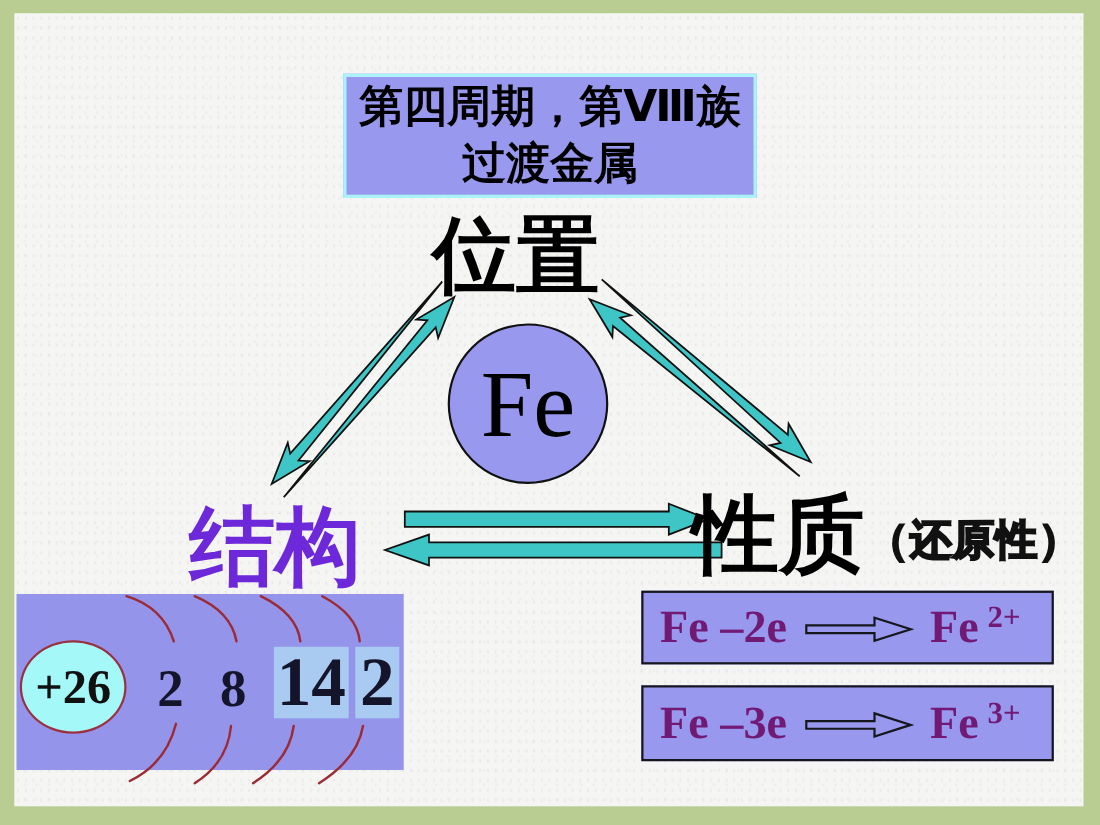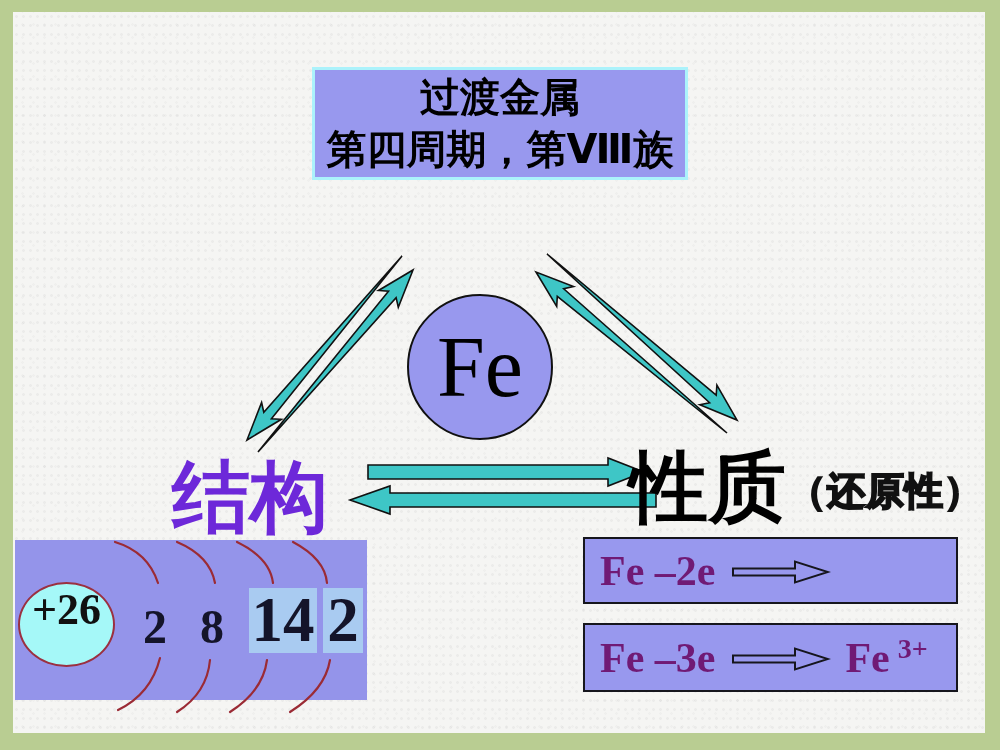--- a/index.html
+++ b/index.html
@@ -52,21 +52,21 @@
     color:#f5f5f3;-webkit-text-stroke:2px #111;letter-spacing:1px;
   }
   .atom-panel{
     position:absolute;left:15px;top:540px;width:352px;height:160px;
     background:#9494ea;
   }
   .shell-arcs{position:absolute;left:15px;top:535px;pointer-events:none;}
   .nucleus{
     position:absolute;left:18px;top:582px;width:97px;height:85px;
     background:#a5f8f8;border:2px solid #9b3040;border-radius:50%;
-    box-sizing:border-box;display:flex;align-items:flex-start;justify-content:center;
+    box-sizing:border-box;display:flex;align-items:center;justify-content:center;
     font-family:"Liberation Serif","DejaVu Serif",serif;
     font-size:44px;font-weight:700;color:#111;
   }
   .shell-num{
     position:absolute;transform:translate(-50%,-50%);
     font-family:"Liberation Serif","DejaVu Serif",serif;
     font-size:48px;font-weight:700;color:#14142a;
   }
   .shell-num.n1{left:155px;top:626px;}
   .shell-num.n2{left:212px;top:626px;}
@@ -105,24 +105,25 @@
     <polygon points="258,452 396.1,297.6 398.3,307.3 413,270 378.5,290.5 388.5,291.2" fill="#3ec6c6" stroke="#111" stroke-width="1.6"></polygon>
 
     <polygon points="547,254 709.6,402.7 699.8,404.8 737,420 716.9,385.2 716.2,395.1" fill="#3ec6c6" stroke="#111" stroke-width="1.6"></polygon>
     <polygon points="727,433 563.7,288.8 573.5,286.6 536,272 556.7,306.4 557.3,296.4" fill="#3ec6c6" stroke="#111" stroke-width="1.6"></polygon>
 
     <path d="M 368 465 L 608 465 L 608 458 L 644 472 L 608 486 L 608 479 L 368 479 Z" fill="#3ec6c6" stroke="#111" stroke-width="1.6"></path>
     <path d="M 656 493 L 390 493 L 390 486 L 350 500 L 390 514 L 390 507 L 656 507 Z" fill="#3ec6c6" stroke="#111" stroke-width="1.6"></path>
   </svg>
 
   <div class="title-box">
+    <div>第四周期，第Ⅷ族</div>
     <div>过渡金属</div>
-    <div>第四周期，第Ⅷ族</div>
   </div>
 
+  <div class="pos-label">位置</div>
 
   <div class="fe-circle">
     <span>Fe</span>
   </div>
 
   <div class="structure-label">结构</div>
 
   <div class="property-wrap">
     <span class="property-label">性质</span>
     <span class="property-note">（还原性）</span>
@@ -149,20 +150,23 @@
   <div class="shell-num n1">2</div>
   <div class="shell-num n2">8</div>
   <div class="shell-box b3">14</div>
   <div class="shell-box b4">2</div>
 
   <div class="eq-box eq1">
     <span class="eq-lhs">Fe –2e</span>
     <svg class="eq-arrow" width="100" height="28" viewBox="0 0 100 28">
       <path d="M 2 10.5 H 64 V 3.5 L 97 14 L 64 24.5 V 17.5 H 2 Z" fill="none" stroke="#16161d" stroke-width="2"></path>
     </svg>
+    <span class="eq-rhs">
+      <span>Fe</span><span class="eq-sup">2+</span>
+    </span>
   </div>
 
   <div class="eq-box eq2">
     <span class="eq-lhs">Fe –3e</span>
     <svg class="eq-arrow" width="100" height="28" viewBox="0 0 100 28">
       <path d="M 2 10.5 H 64 V 3.5 L 97 14 L 64 24.5 V 17.5 H 2 Z" fill="none" stroke="#16161d" stroke-width="2"></path>
     </svg>
     <span class="eq-rhs">
       <span>Fe</span><span class="eq-sup">3+</span>
     </span>

